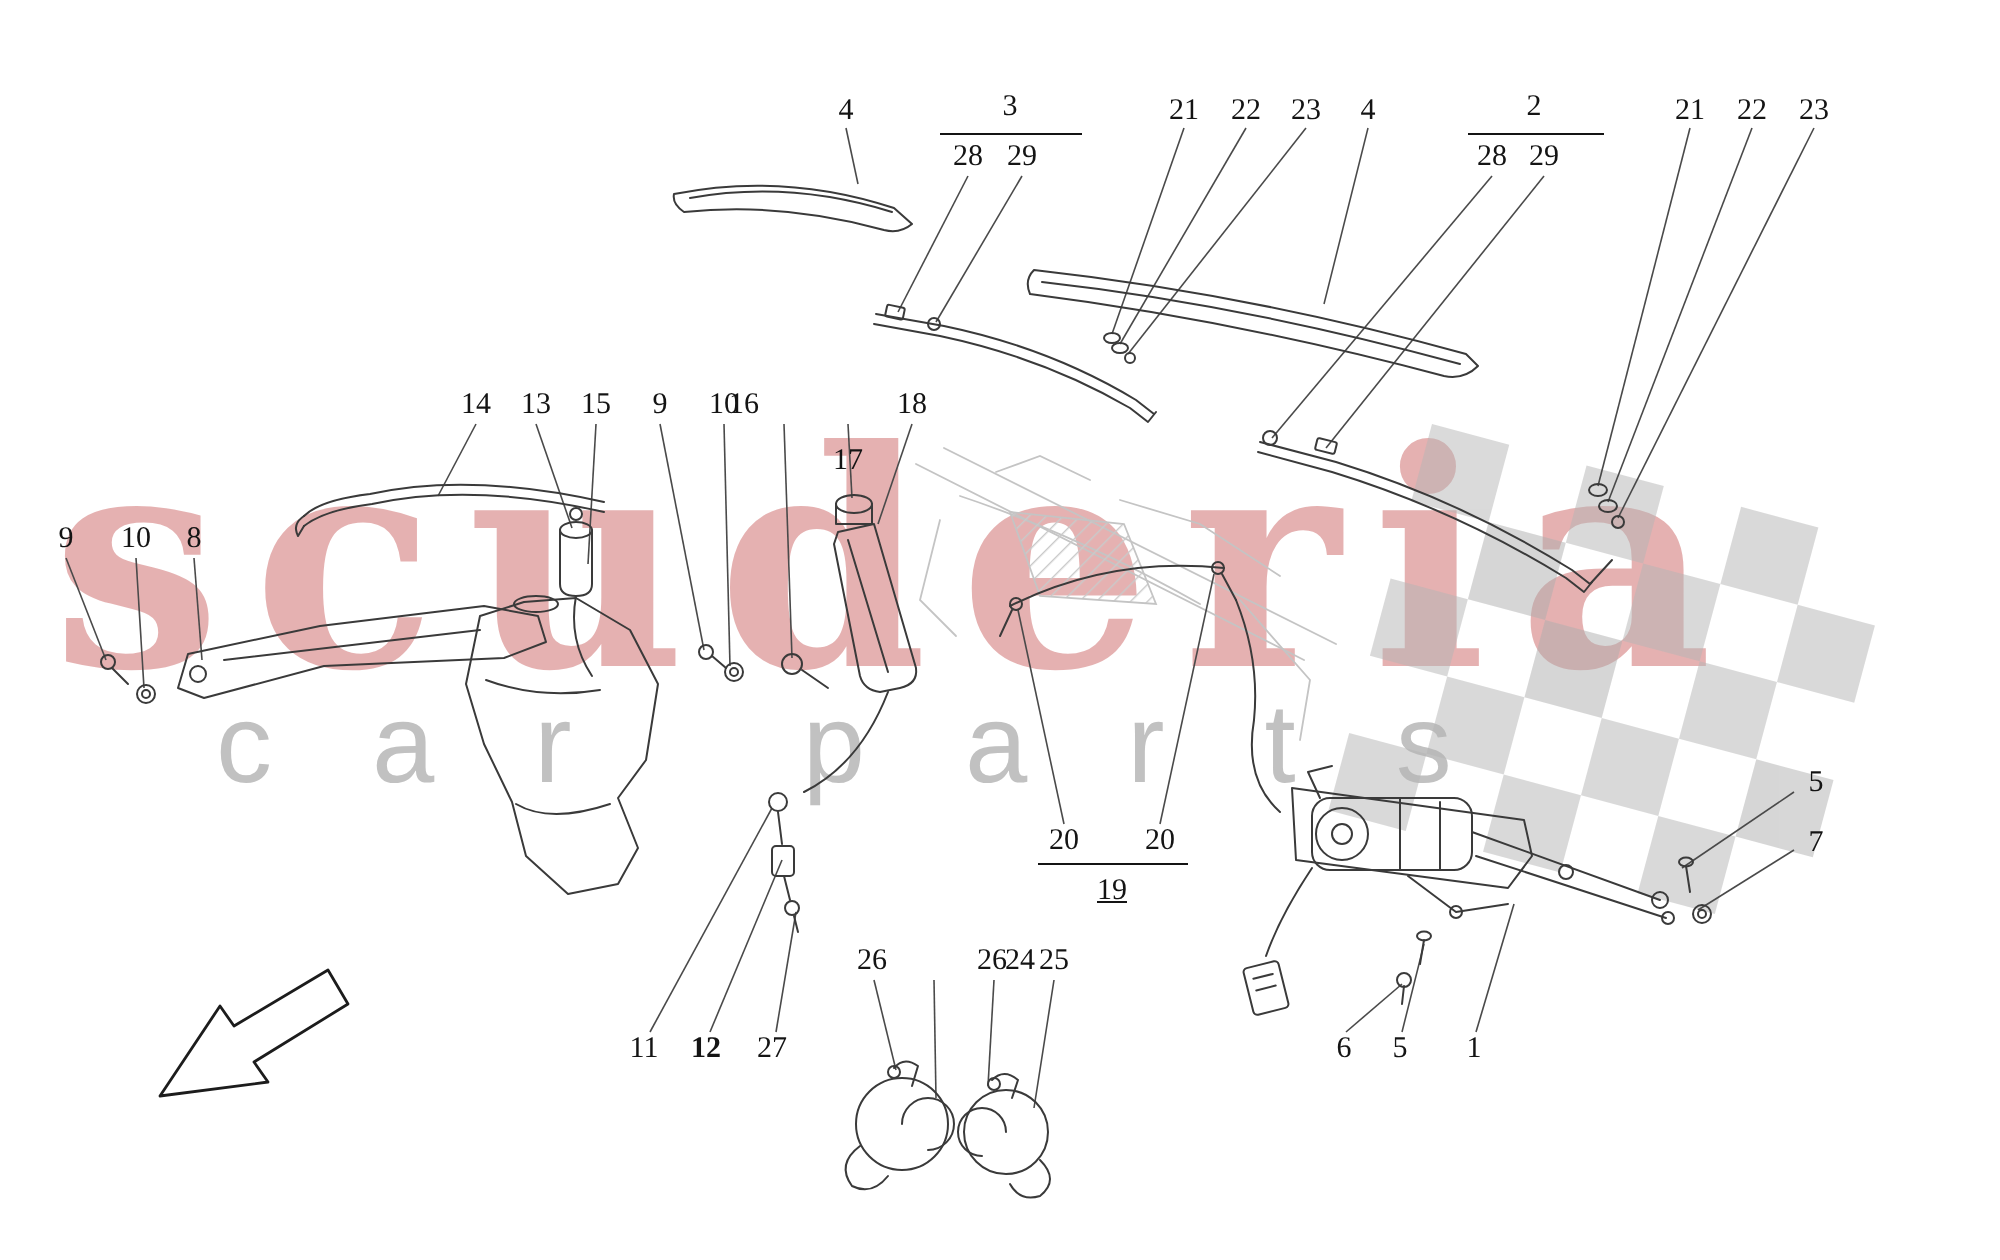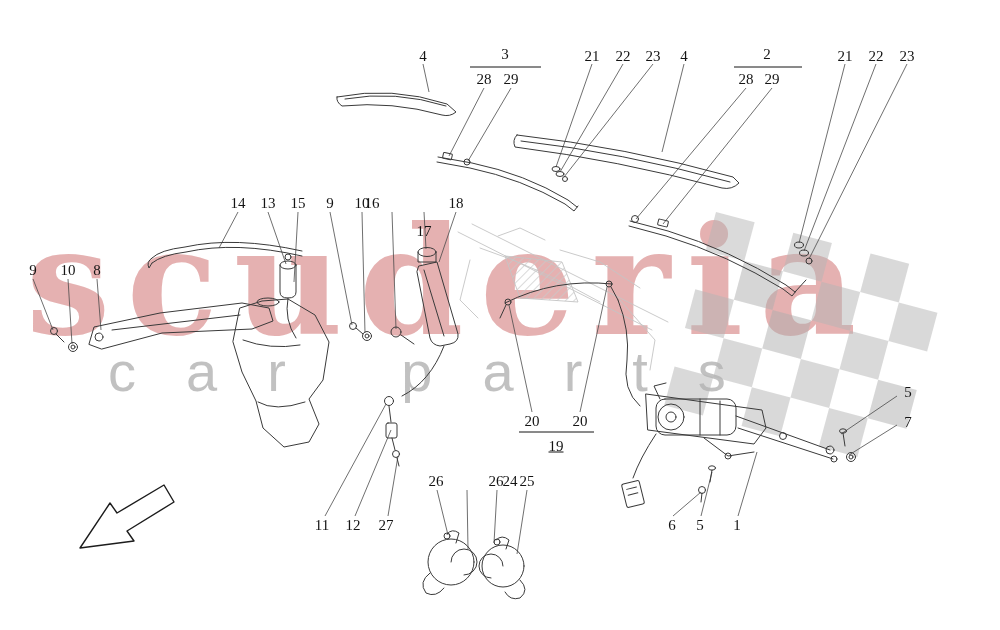--- a/index.html
+++ b/index.html
@@ -303,21 +303,21 @@
     <span class="callout" style="left: 456px; top: 203px;">18</span>
     <span class="callout" style="left: 33px; top: 270px;">9</span>
     <span class="callout" style="left: 68px; top: 270px;">10</span>
     <span class="callout" style="left: 97px; top: 270px;">8</span>
     <span class="callout" style="left: 532px; top: 421px;">20</span>
     <span class="callout" style="left: 580px; top: 421px;">20</span>
     <span class="callout" style="left: 556px; top: 446px; text-decoration: underline;">19</span>
     <span class="callout" style="left: 908px; top: 392px;">5</span>
     <span class="callout" style="left: 908px; top: 422px;">7</span>
     <span class="callout" style="left: 322px; top: 525px;">11</span>
-    <span class="callout" style="left: 353px; top: 525px;">12</span>
+    <span class="callout" style="left: 353px; top: 525px; font-weight: bold;">12</span>
     <span class="callout" style="left: 386px; top: 525px;">27</span>
     <span class="callout" style="left: 436px; top: 481px;">26</span>
     <span class="callout" style="left: 466px; top: 481px; margin-left: 44px;">24</span>
     <span class="callout" style="left: 496px; top: 481px;">26</span>
     <span class="callout" style="left: 527px; top: 481px;">25</span>
     <span class="callout" style="left: 672px; top: 525px;">6</span>
     <span class="callout" style="left: 700px; top: 525px;">5</span>
     <span class="callout" style="left: 737px; top: 525px;">1</span>
   </div>
 

